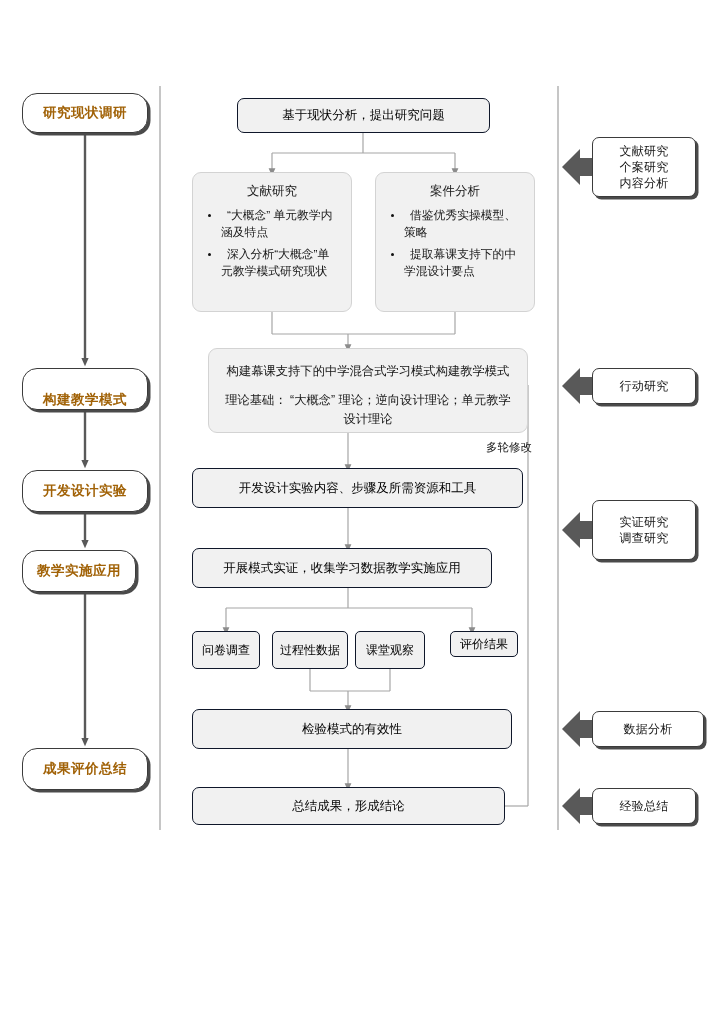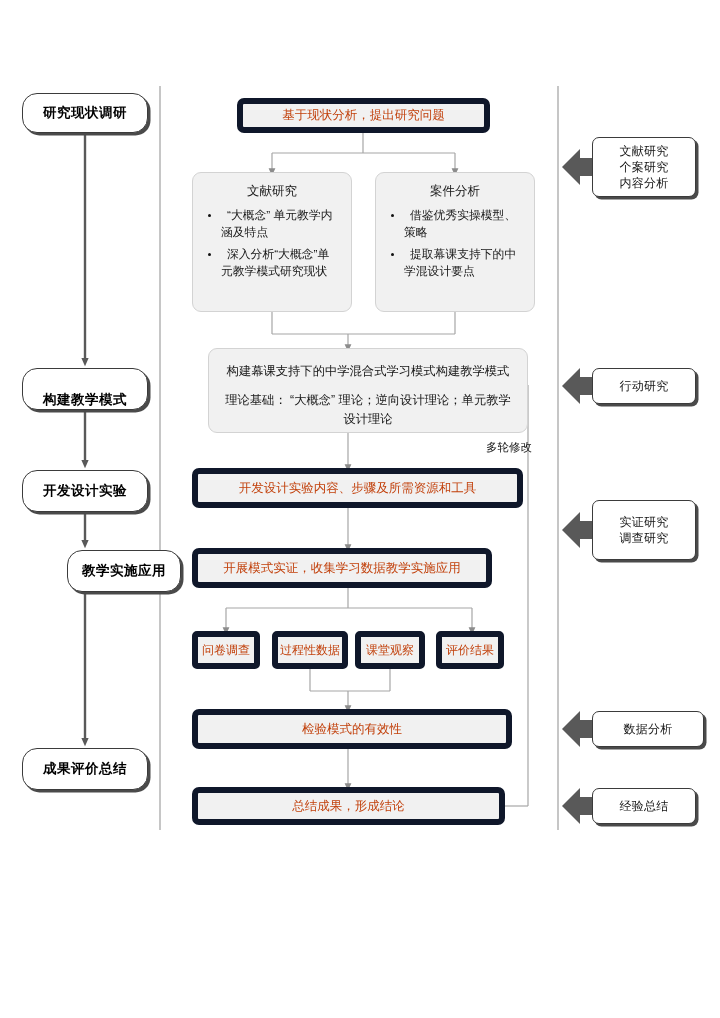--- a/index.html
+++ b/index.html
@@ -37,42 +37,42 @@
     line-height: 1.35;
   }
   
   .stage-box {
     background: #ffffff;
     border: 1.4px solid #3b3b3b;
     border-radius: 15px;
     box-shadow: 2.5px 2.5px 0 0 #4a4a4a;
     font-size: 13.5px;
     font-weight: 600;
-    color: #000000;
+    color: #a16207;
     letter-spacing: 0.5px;
   }
   
   .method-box {
     background: #ffffff;
     border: 1.4px solid #3b3b3b;
     border-radius: 7px;
     box-shadow: 2.5px 2.5px 0 0 #4a4a4a;
     font-size: 12px;
     font-weight: 500;
     color: #141414;
     letter-spacing: 0.3px;
   }
   .method-box .ml { display: block; }
   
   .proc-box {
     background: #f1f1f1;
-    border: 6px solid #0f172a;
+    border: 1px solid #0f172a;
     border-radius: 7px;
     font-size: 12.5px;
-    color: #c2410c;
+    color: #000000;
   }
   .proc-box.small {
     font-size: 12px;
     border-radius: 5px;
   }
   .detail-box {
     background: #f1f1f1;
     border: 1px solid #d3d3d3;
     border-radius: 9px;
     display: block;
@@ -196,21 +196,21 @@
 
   <div class="node stage-box" style="left:22px; top:93px; width:126px; height:40px;">
     <span>研究现状调研</span>
   </div>
   <div class="node stage-box" style="left:22px; top:368px; width:126px; height:42px;align-items:flex-end;">
     <span>构建教学模式</span>
   </div>
   <div class="node stage-box" style="left:22px; top:470px; width:126px; height:42px;">
     <span>开发设计实验</span>
   </div>
-  <div class="node stage-box" style="left:22px; top:550px; width:114px; height:42px;margin-left:45px;">
+  <div class="node stage-box" style="left:22px; top:550px; width:114px; height:42px;">
     <span>教学实施应用</span>
   </div>
   <div class="node stage-box" style="left:22px; top:748px; width:126px; height:42px;text-align:center;">
     <span>成果评价总结</span>
   </div>
 
   <div class="node proc-box" style="left:237px; top:98px; width:253px; height:35px;">
     <span>基于现状分析，提出研究问题</span>
   </div>
 
@@ -247,21 +247,21 @@
 
   <div class="node proc-box small" style="left:192px; top:631px; width:68px; height:38px;">
     <span>问卷调查</span>
   </div>
   <div class="node proc-box small" style="left:272px; top:631px; width:76px; height:38px;">
     <span>过程性数据</span>
   </div>
   <div class="node proc-box small" style="left:355px; top:631px; width:70px; height:38px;">
     <span>课堂观察</span>
   </div>
-  <div class="node proc-box small" style="left:436px; top:631px; width:68px; height:38px;">
+  <div class="node proc-box small" style="left:450px; top:631px; width:68px; height:26px;">
     <span>评价结果</span>
   </div>
 
   <div class="node proc-box" style="left:192px; top:709px; width:320px; height:40px;">
     <span>检验模式的有效性</span>
   </div>
 
   <div class="node proc-box" style="left:192px; top:787px; width:313px; height:38px;">
     <span>总结成果，形成结论</span>
   </div>

